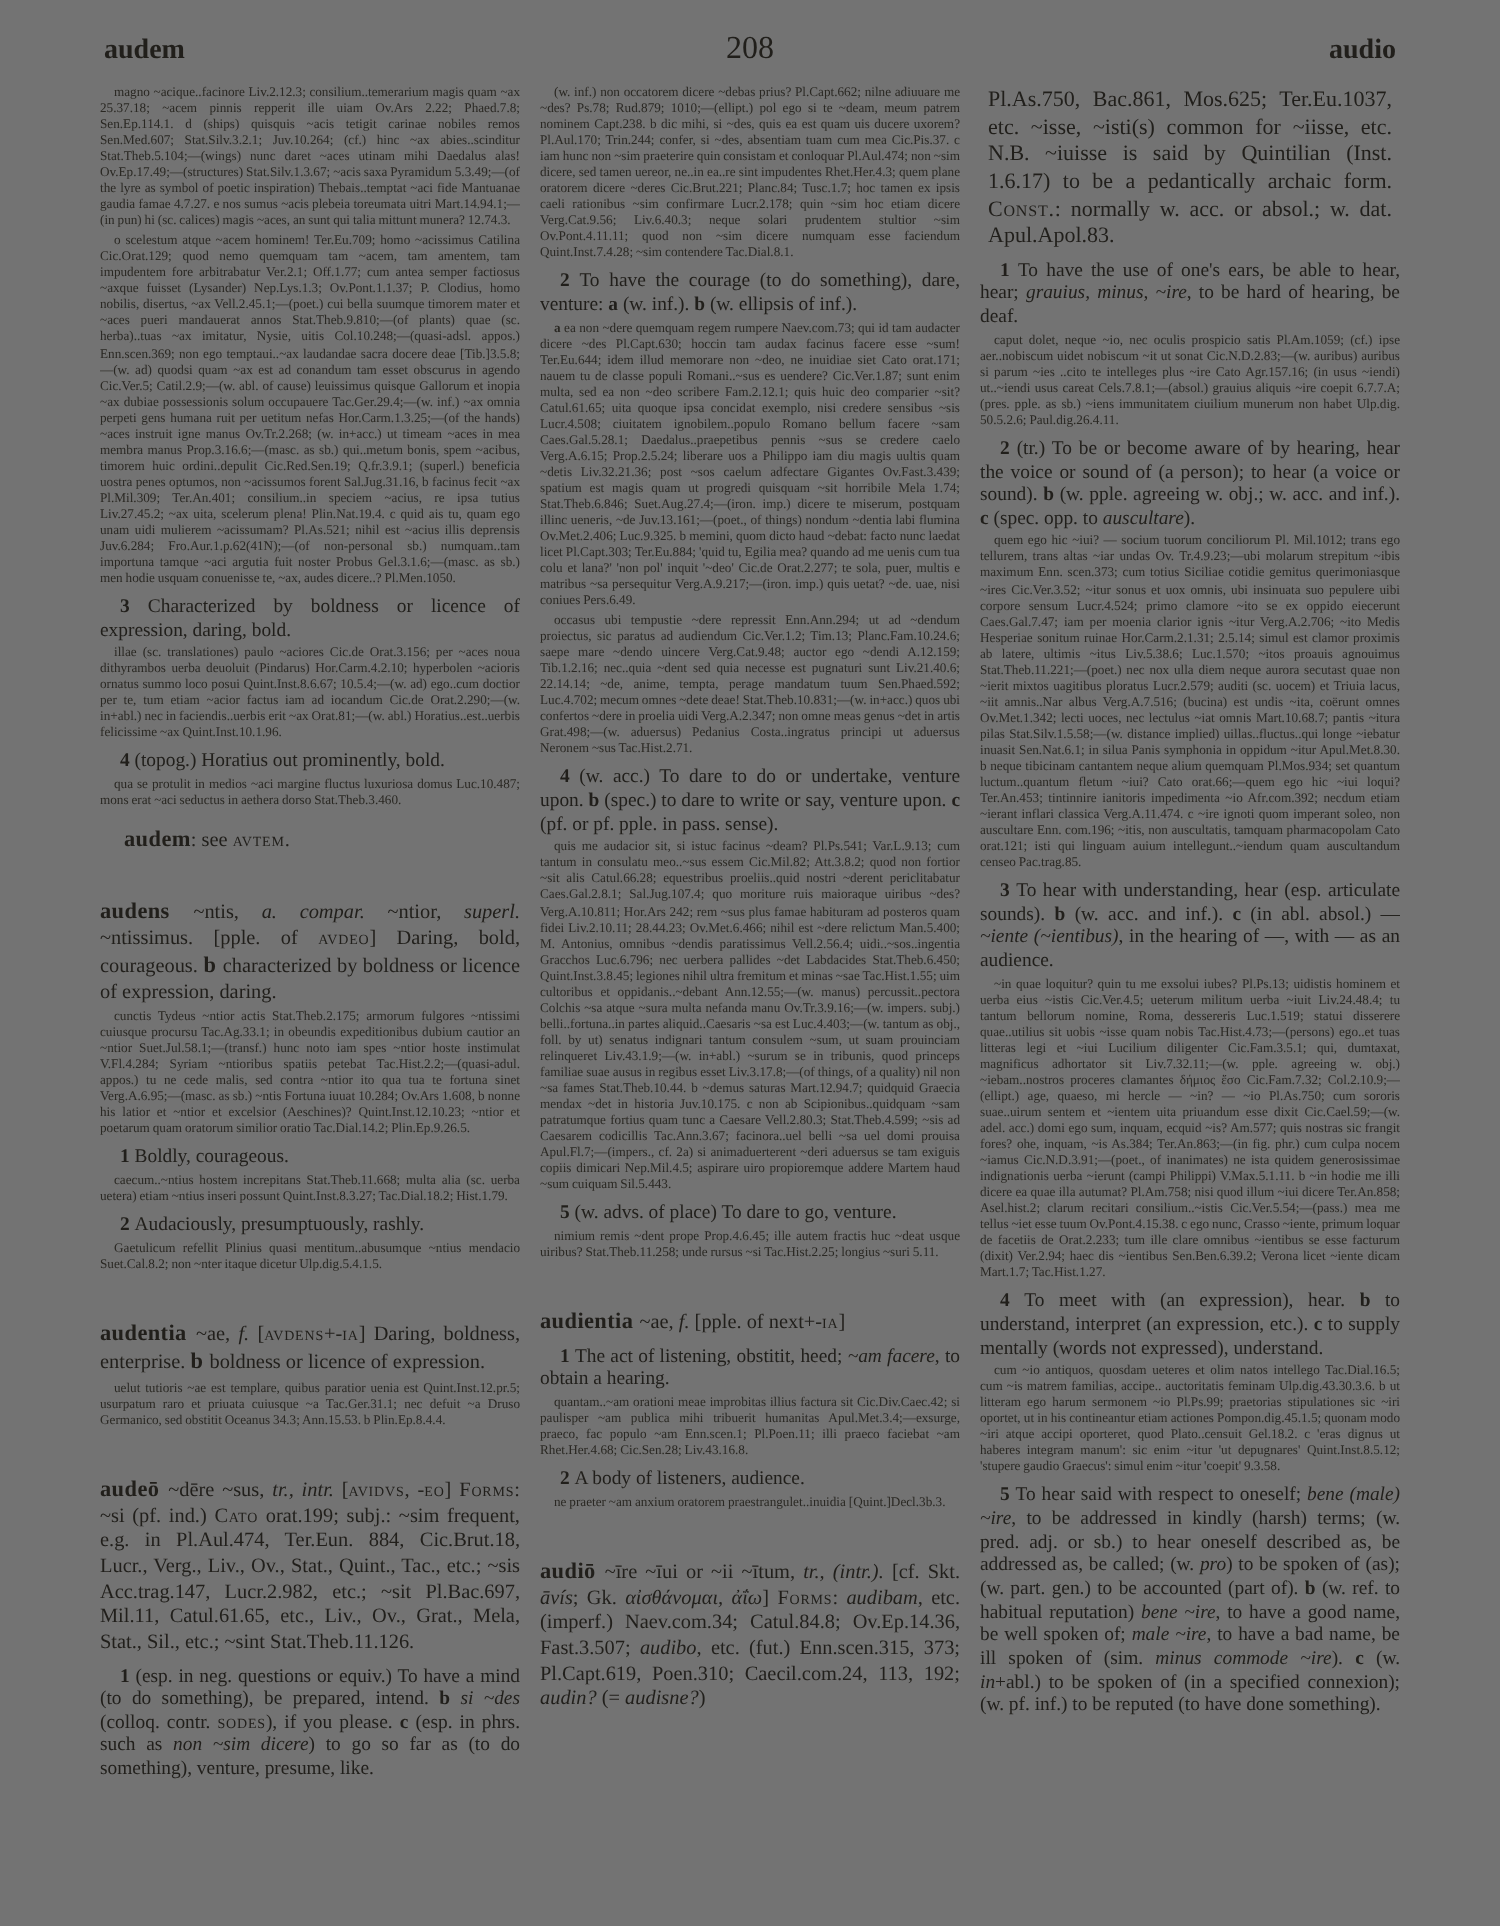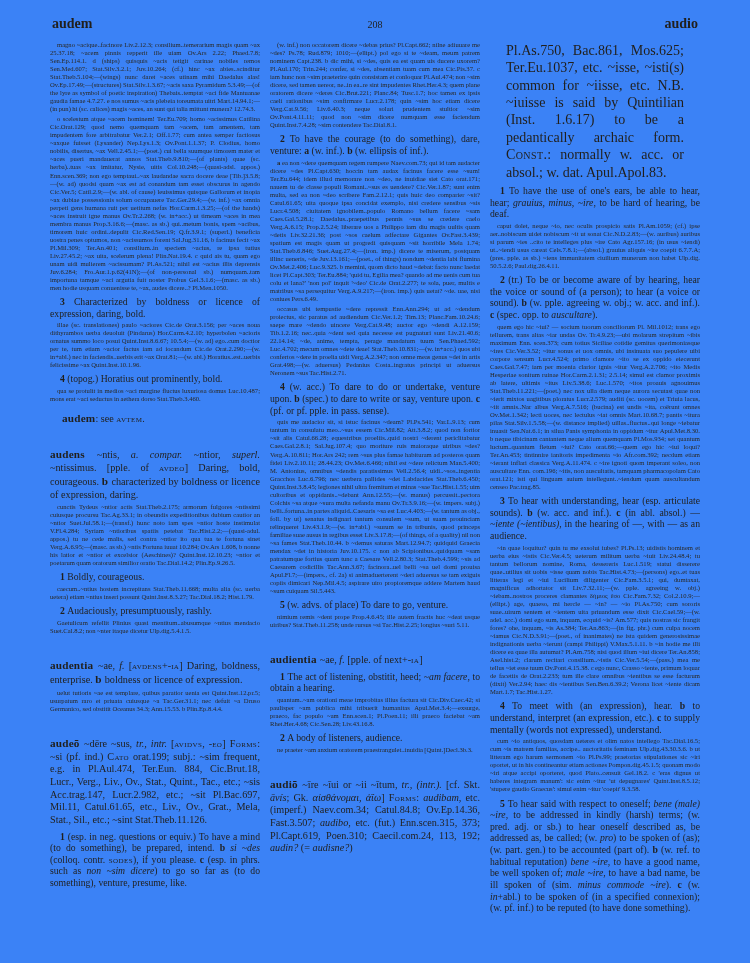--- a/index.html
+++ b/index.html
@@ -1,33 +1,33 @@
 <!DOCTYPE html>
 <html><head>
 <meta charset="utf-8">
 <style>
   html,body{margin:0;padding:0;background:#dedbd4;}
   .page{
     width:750px;height:963px;margin:0 auto;box-sizing:border-box;
-    background:#3b82f6;color:#211f1b;position:relative;overflow:hidden;
+    background:#737373;color:#211f1b;position:relative;overflow:hidden;
     font-family:"Liberation Serif","DejaVu Serif",serif;
   }
   .header{display:flex;align-items:baseline;padding:16px 52px 4px 52px;}
   .header .gw{font-weight:bold;font-size:14px;flex:1;}
   .header .gw.right{text-align:right;}
-  .header .pn{flex:1;text-align:center;font-size:10px;}
+  .header .pn{flex:1;text-align:center;font-size:16px;}
   .columns{display:flex;gap:10px;padding:4px 50px 0 50px;}
   .col{width:210px;height:898px;overflow:hidden;text-align:justify;
        -webkit-hyphens:auto;hyphens:auto;}
   .blk{margin:0;}
   .cite{font-size:6.6px;line-height:1.22;text-indent:7px;margin:1px 0 2px;
         word-spacing:-0.2px;color:#2a2823;}
   .sense{font-size:9.7px;line-height:1.2;text-indent:10px;margin:4px 0 2px;}
   .head{font-size:10.2px;line-height:1.24;margin:24px 0 2px;}
-  .headcont{font-size:14px;line-height:1.24;margin:2px 16px;}
+  .headcont{font-size:11px;line-height:1.24;margin:2px 4px;}
   .see{font-size:10.2px;margin:9px 12px 3px;}
   .s-b{font-weight:bold;}
   .head .s-b,.see .s-b{font-size:1.1em;letter-spacing:.2px;}
   .s-i{font-style:italic;}
   .s-sc{font-variant:small-caps;letter-spacing:.4px;}
 </style>
 </head>
 <body>
 
 <div class="page">

